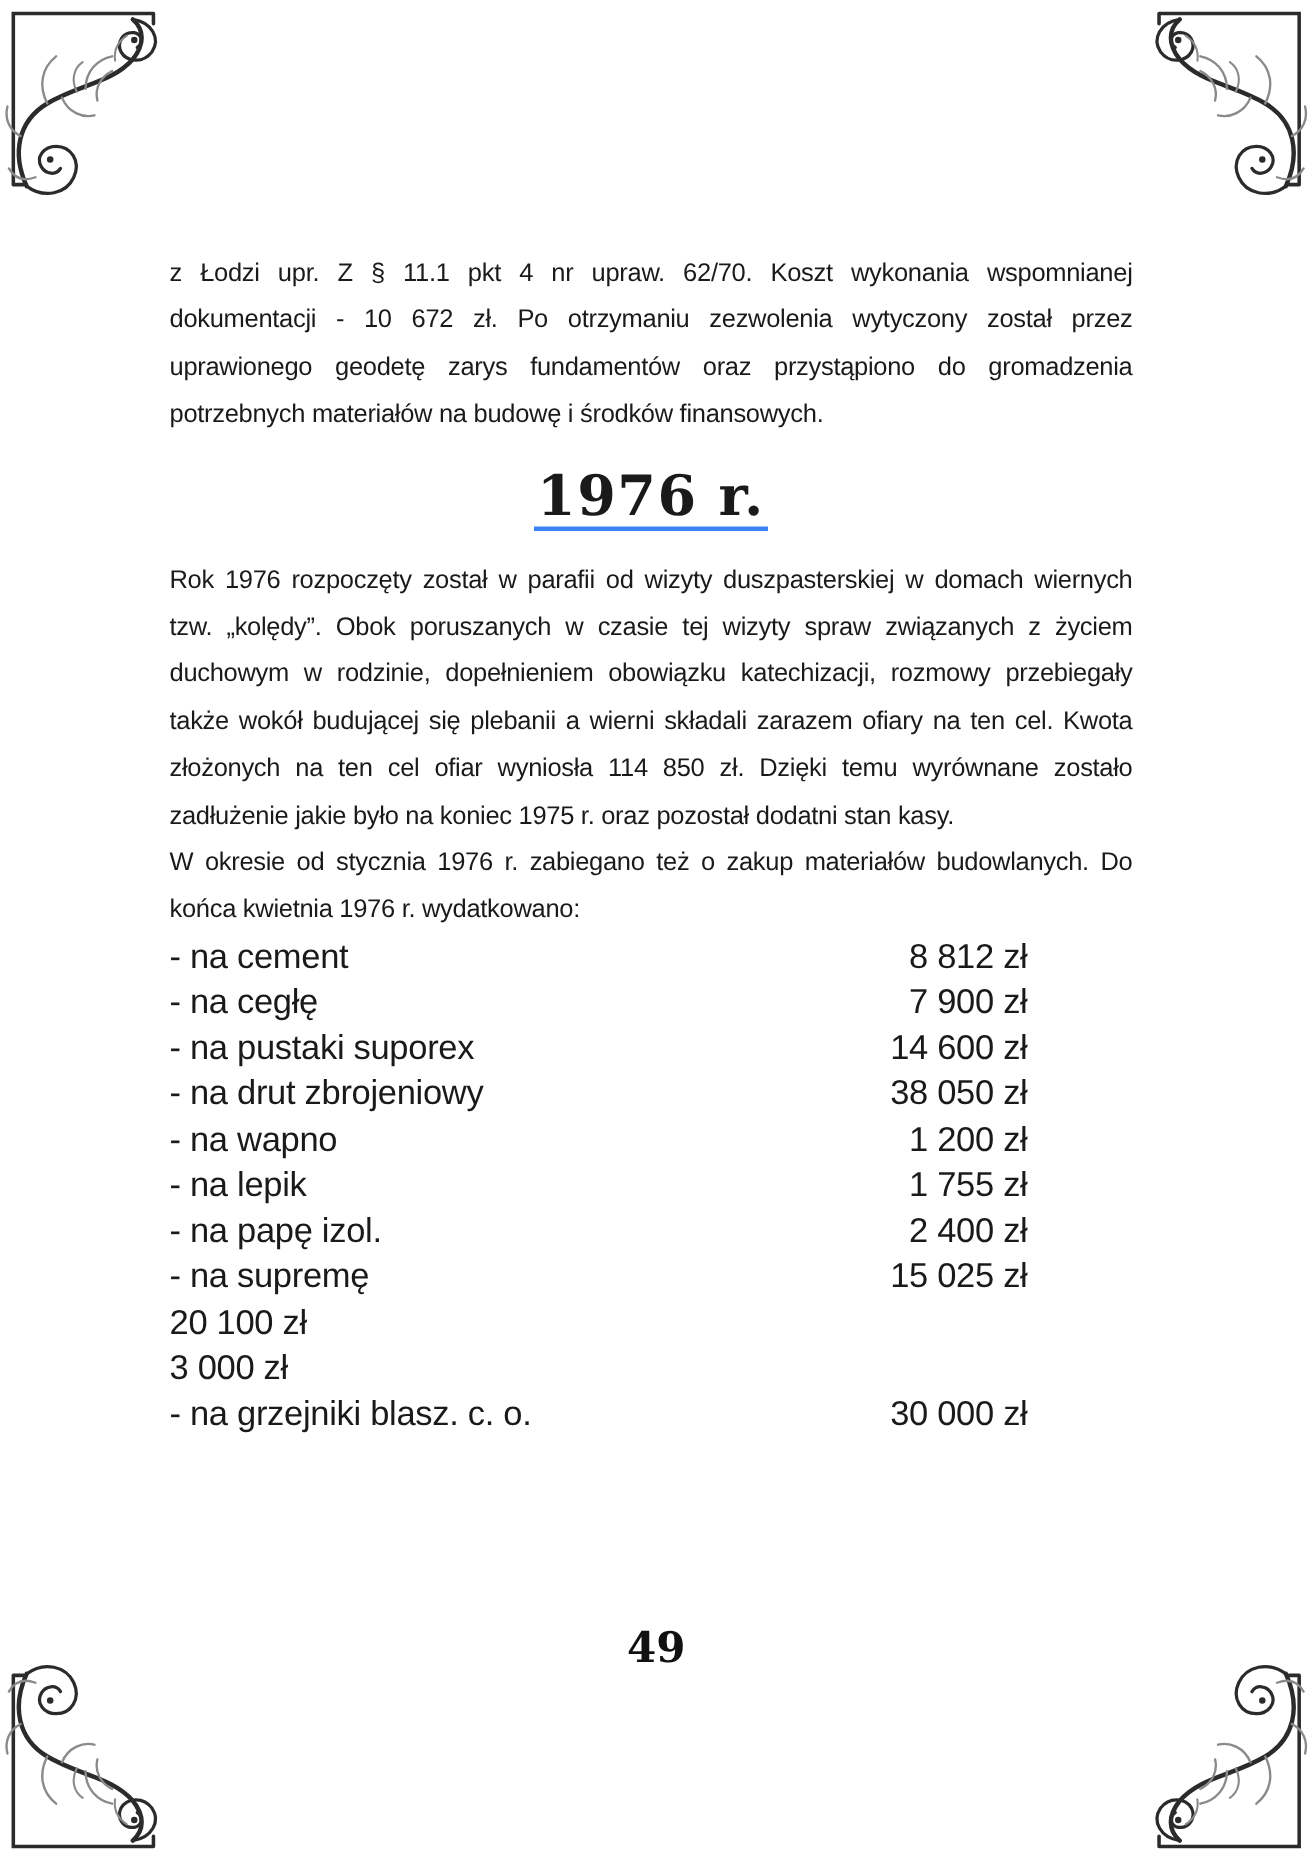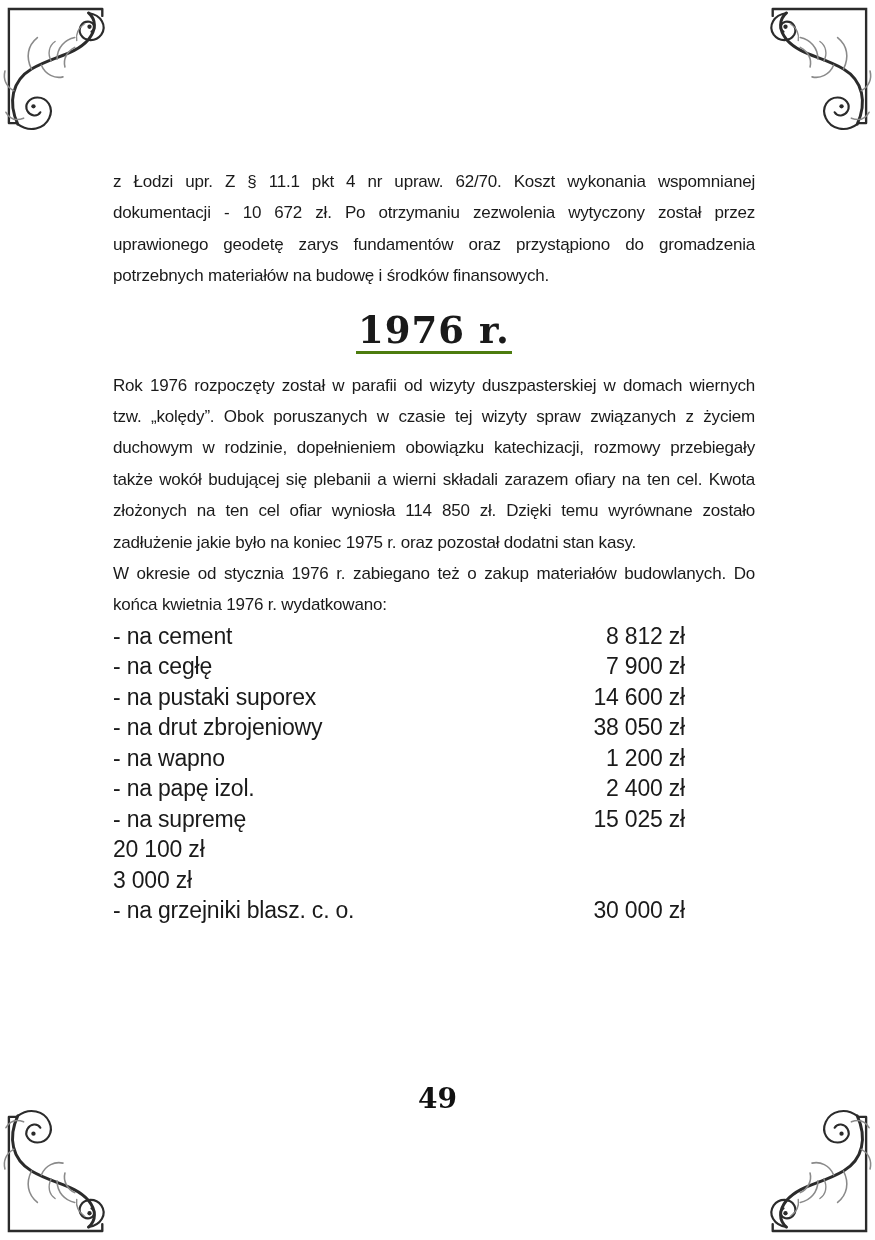--- a/index.html
+++ b/index.html
@@ -50,21 +50,21 @@
     margin-top: 18px;
     margin-bottom: 8px;
     line-height: 48px;
   }
   .year-heading {
     display: inline-block;
     font-family: "DejaVu Serif", serif;
     font-weight: bold;
     font-size: 37px;
     letter-spacing: 1px;
-    border-bottom: 3px solid #4d7c0f;
+    border-bottom: 3px solid #3b82f6;
     padding: 0 2px 1px 2px;
     line-height: 40px;
   }
   .expense-list { width: 100%; }
   .expense-row {
     display: flex;
     justify-content: space-between;
     width: 572px;            
     font-size: 23px;
     line-height: 30.5px;
@@ -166,20 +166,24 @@
   <div class="expense-row">
     <span class="expense-label">- na drut zbrojeniowy</span>
     <span class="expense-amount">38 050 zł</span>
   </div>
 
   <div class="expense-row">
     <span class="expense-label">- na wapno</span>
     <span class="expense-amount">1 200 zł</span>
   </div>
 
+  <div class="expense-row">
+    <span class="expense-label">- na lepik</span>
+    <span class="expense-amount">1 755 zł</span>
+  </div>
 
   <div class="expense-row">
     <span class="expense-label">- na papę izol.</span>
     <span class="expense-amount">2 400 zł</span>
   </div>
 
   <div class="expense-row">
     <span class="expense-label">- na supremę</span>
     <span class="expense-amount">15 025 zł</span>
   </div>

